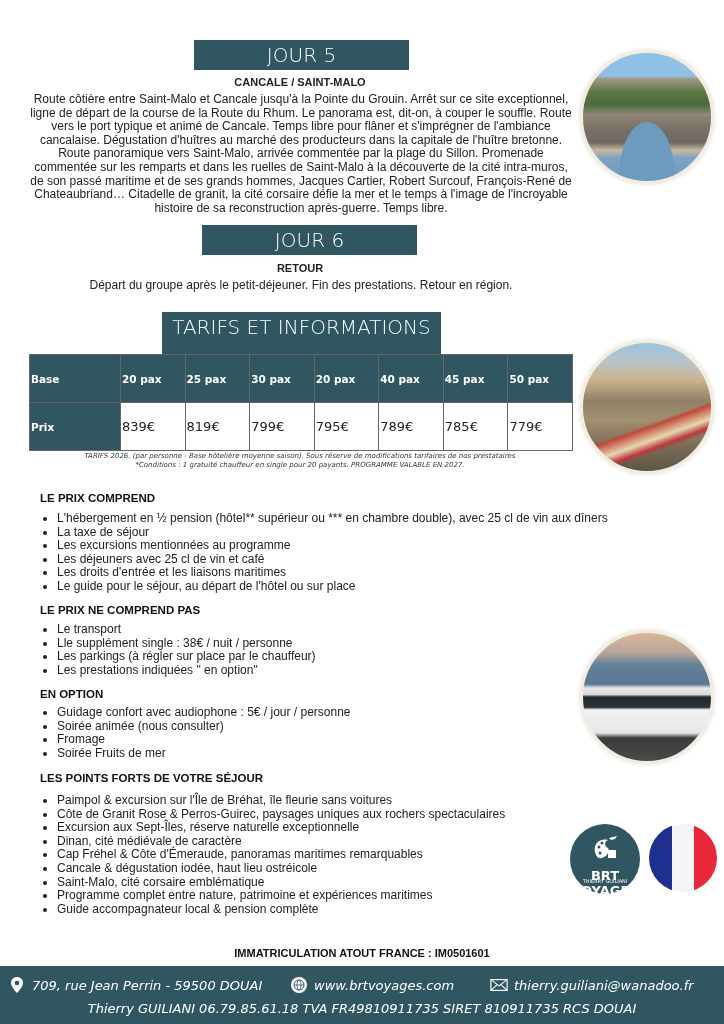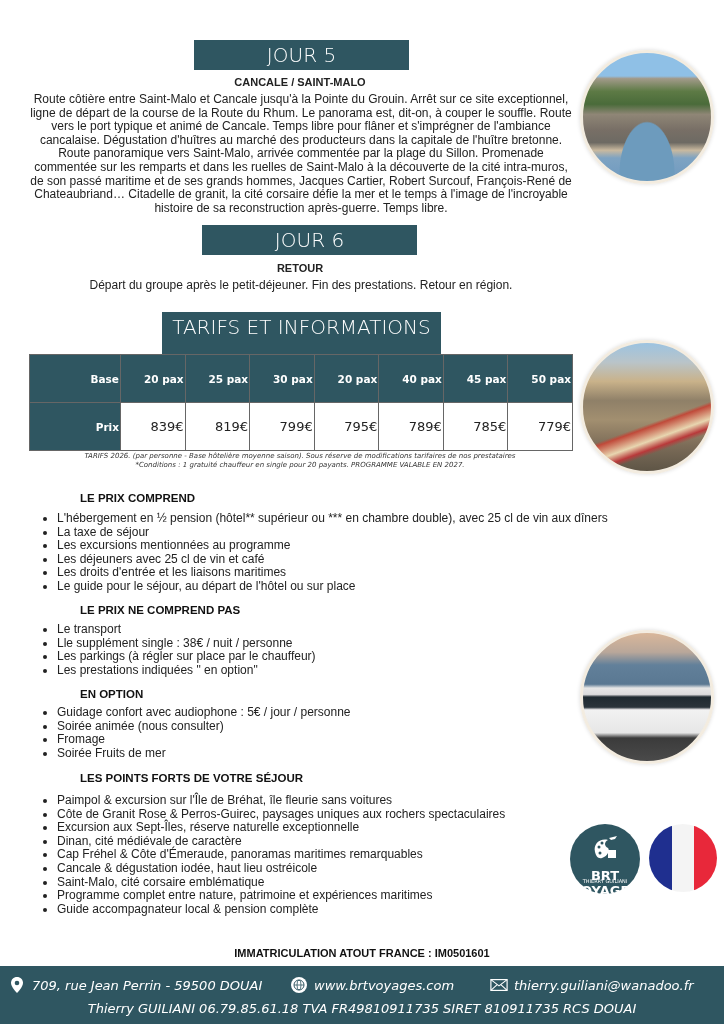--- a/index.html
+++ b/index.html
@@ -38,31 +38,31 @@
     }
     #photo-bus { left: 580px; top: 630px;
       background:
         linear-gradient(180deg, #d9b79a 0%, #b9a79a 15%, #62809a 25%, #5a7892 40%, #e6e6e6 43%, #dcdcdc 48%, #1f2a30 50%, #2a343a 58%, #f2f2f2 60%, #e6e6e6 78%, #3b3b3b 82%, #4a4a4a 100%);
     }
 
     table.prices {
       position: absolute; left: 29px; top: 354px; width: 544px; border-collapse: collapse;
       font-family: "DejaVu Sans", sans-serif;
     }
-    table.prices td { border: 1px solid #666; text-align: right; margin-left: 21px; }
+    table.prices td { border: 1px solid #666; text-align: left; margin-left: 21px; }
     table.prices tr.head td { background: #2f5661; color: #fff; font-weight: bold; font-size: 10.5px; height: 45px; }
     table.prices tr.price td { background: #fff; color: #222; font-size: 13px; height: 45px; }
     table.prices tr.price td.rowhead { background: #2f5661; color: #fff; font-weight: bold; font-size: 10.5px; }
     table.prices td.rowhead { width: 88px; }
 
     .note { position: absolute; left: 0; width: 600px; text-align: center; font-style: italic; font-size: 7px; color: #333; font-family: "DejaVu Sans", sans-serif; }
     #note1 { top: 452px; }
     #note2 { top: 461px; }
 
-    .sec-title { position: absolute; left: 40px; font-weight: bold; font-size: 11.5px; color: #111; margin-left: 40px; }
+    .sec-title { position: absolute; left: 40px; font-weight: bold; font-size: 11.5px; color: #111; }
     ul.blist { position: absolute; left: 40px; margin: 0; padding: 0 0 0 17px; font-size: 12px; line-height: 13.6px; color: #222; }
     ul.blist li { padding-left: 0; }
     #sec-comprend-title { top: 492px; }
     #list-comprend { top: 512px; }
     #sec-necomprend-title { top: 604px; }
     #list-necomprend { top: 623px; }
     #sec-option-title { top: 688px; }
     #list-option { top: 706px; }
     #sec-points-title { top: 772px; }
     #list-points { top: 794px; }

